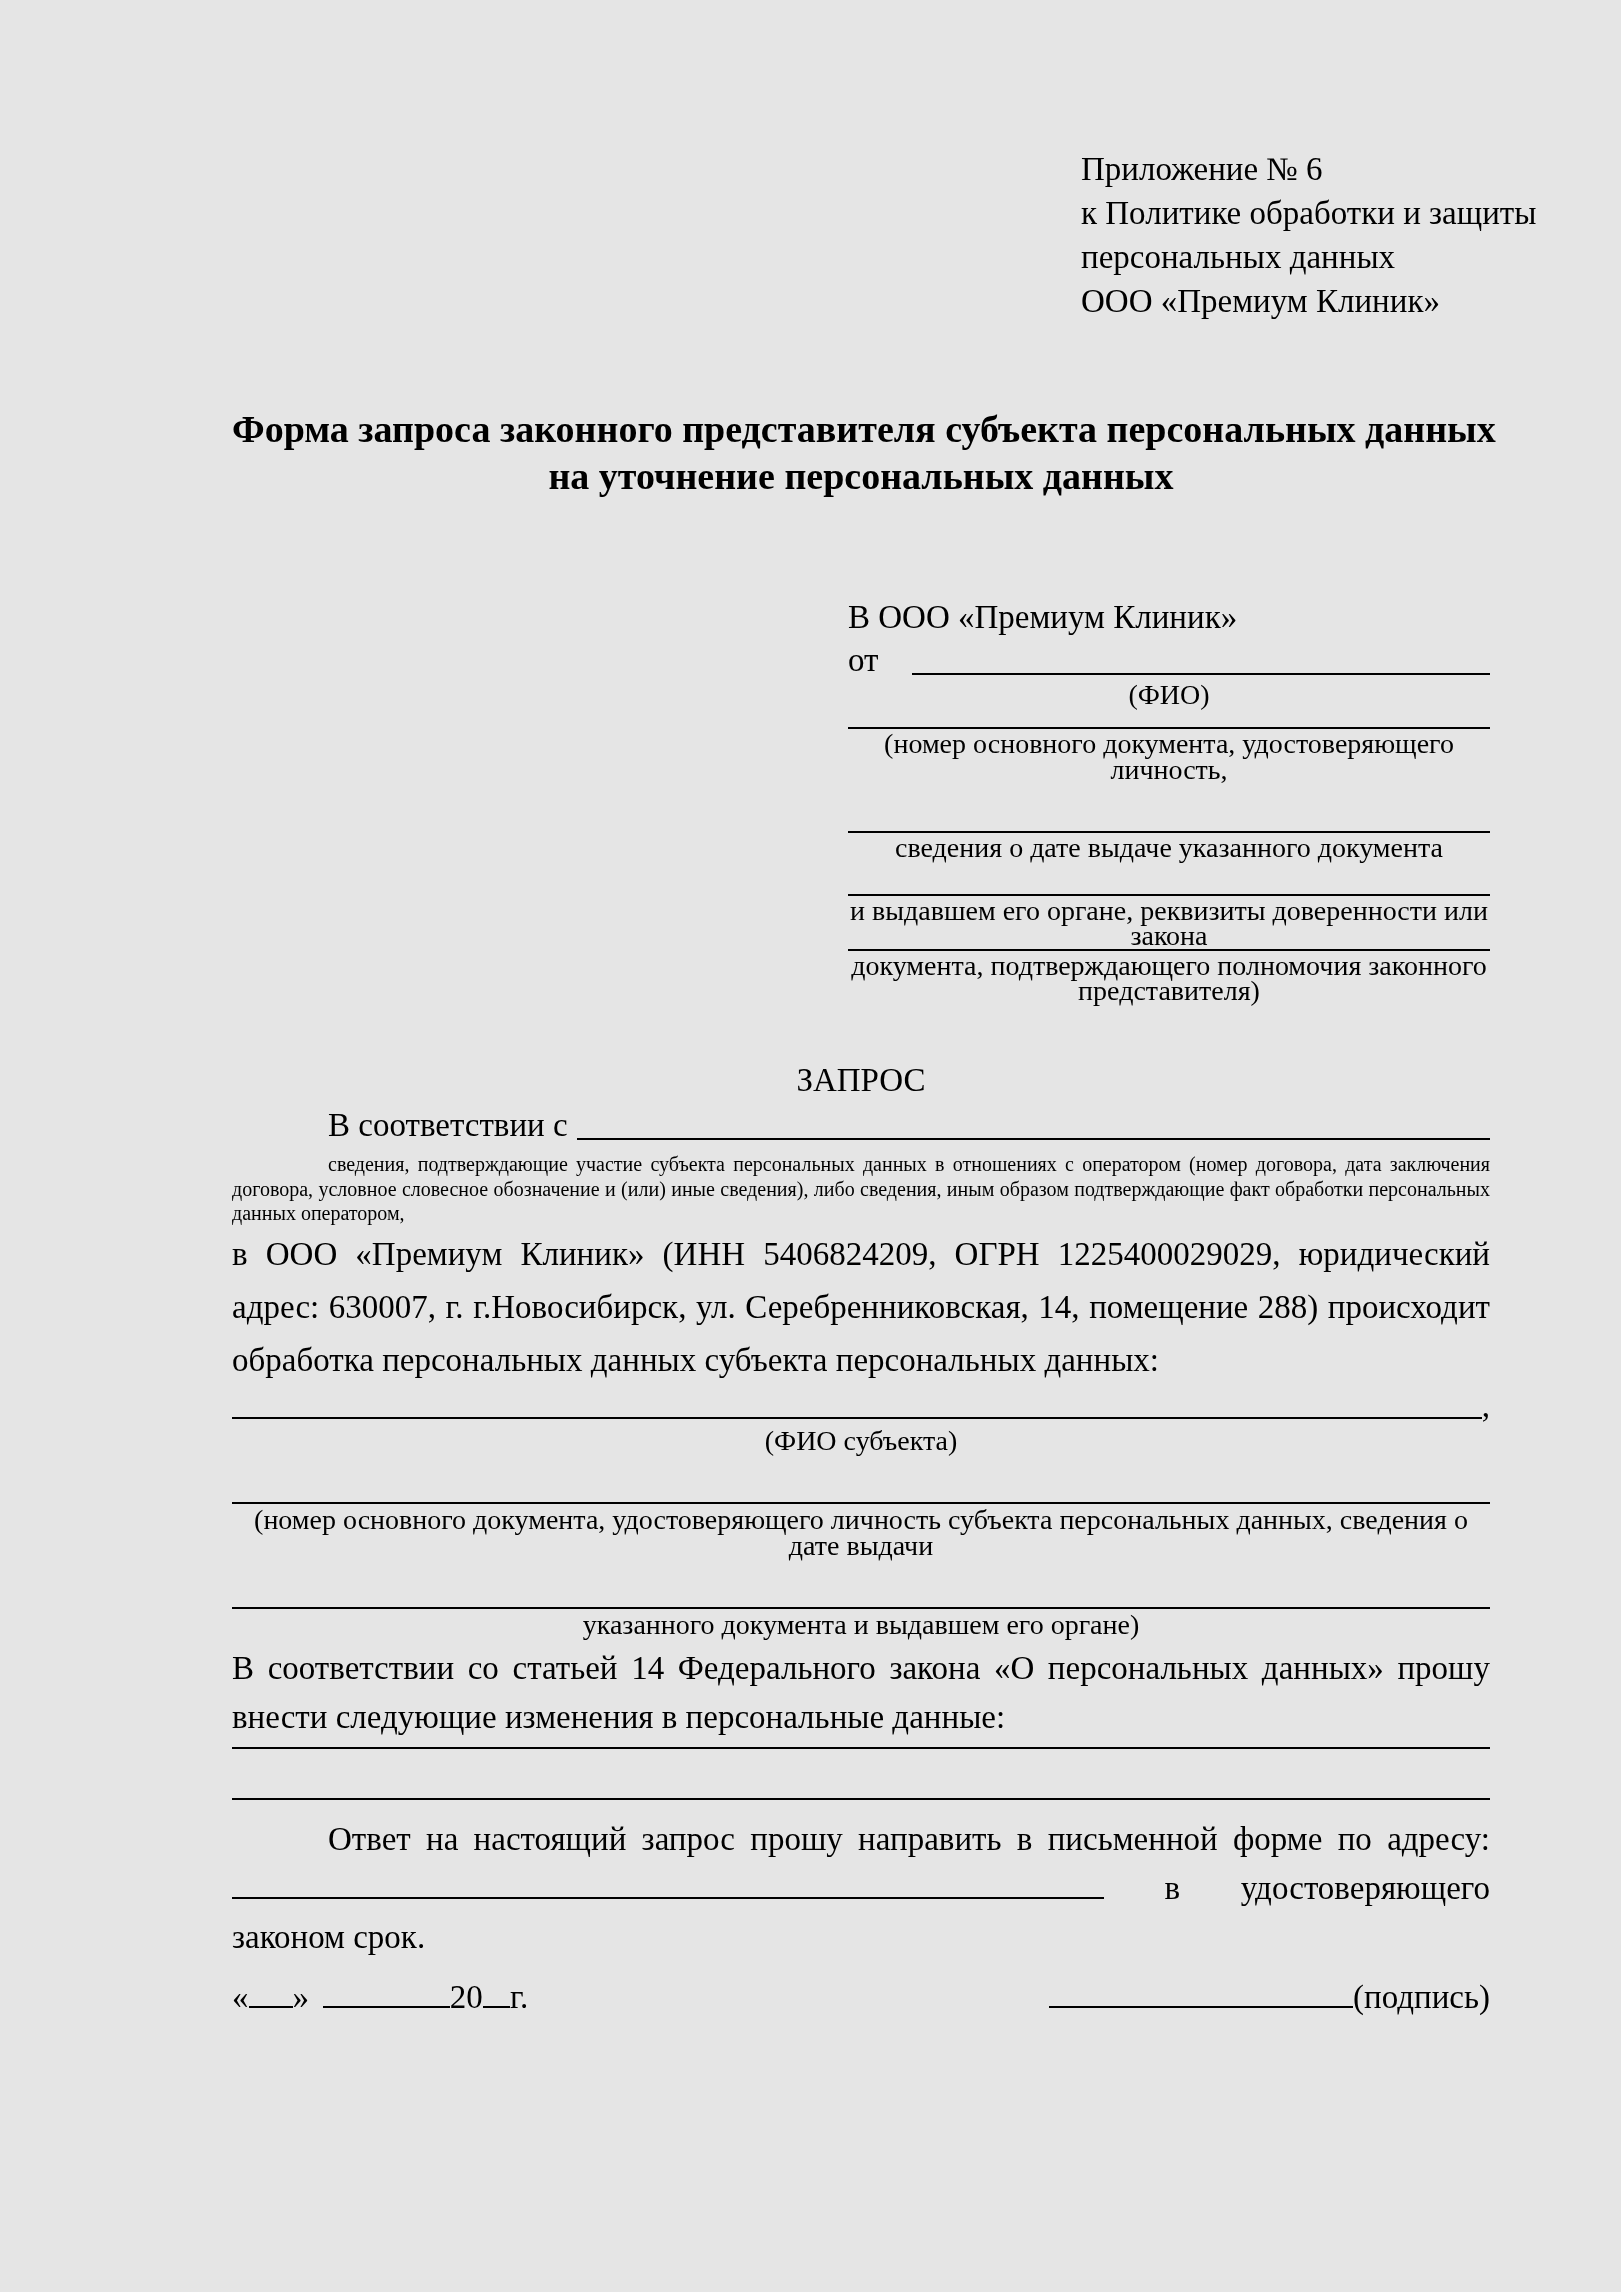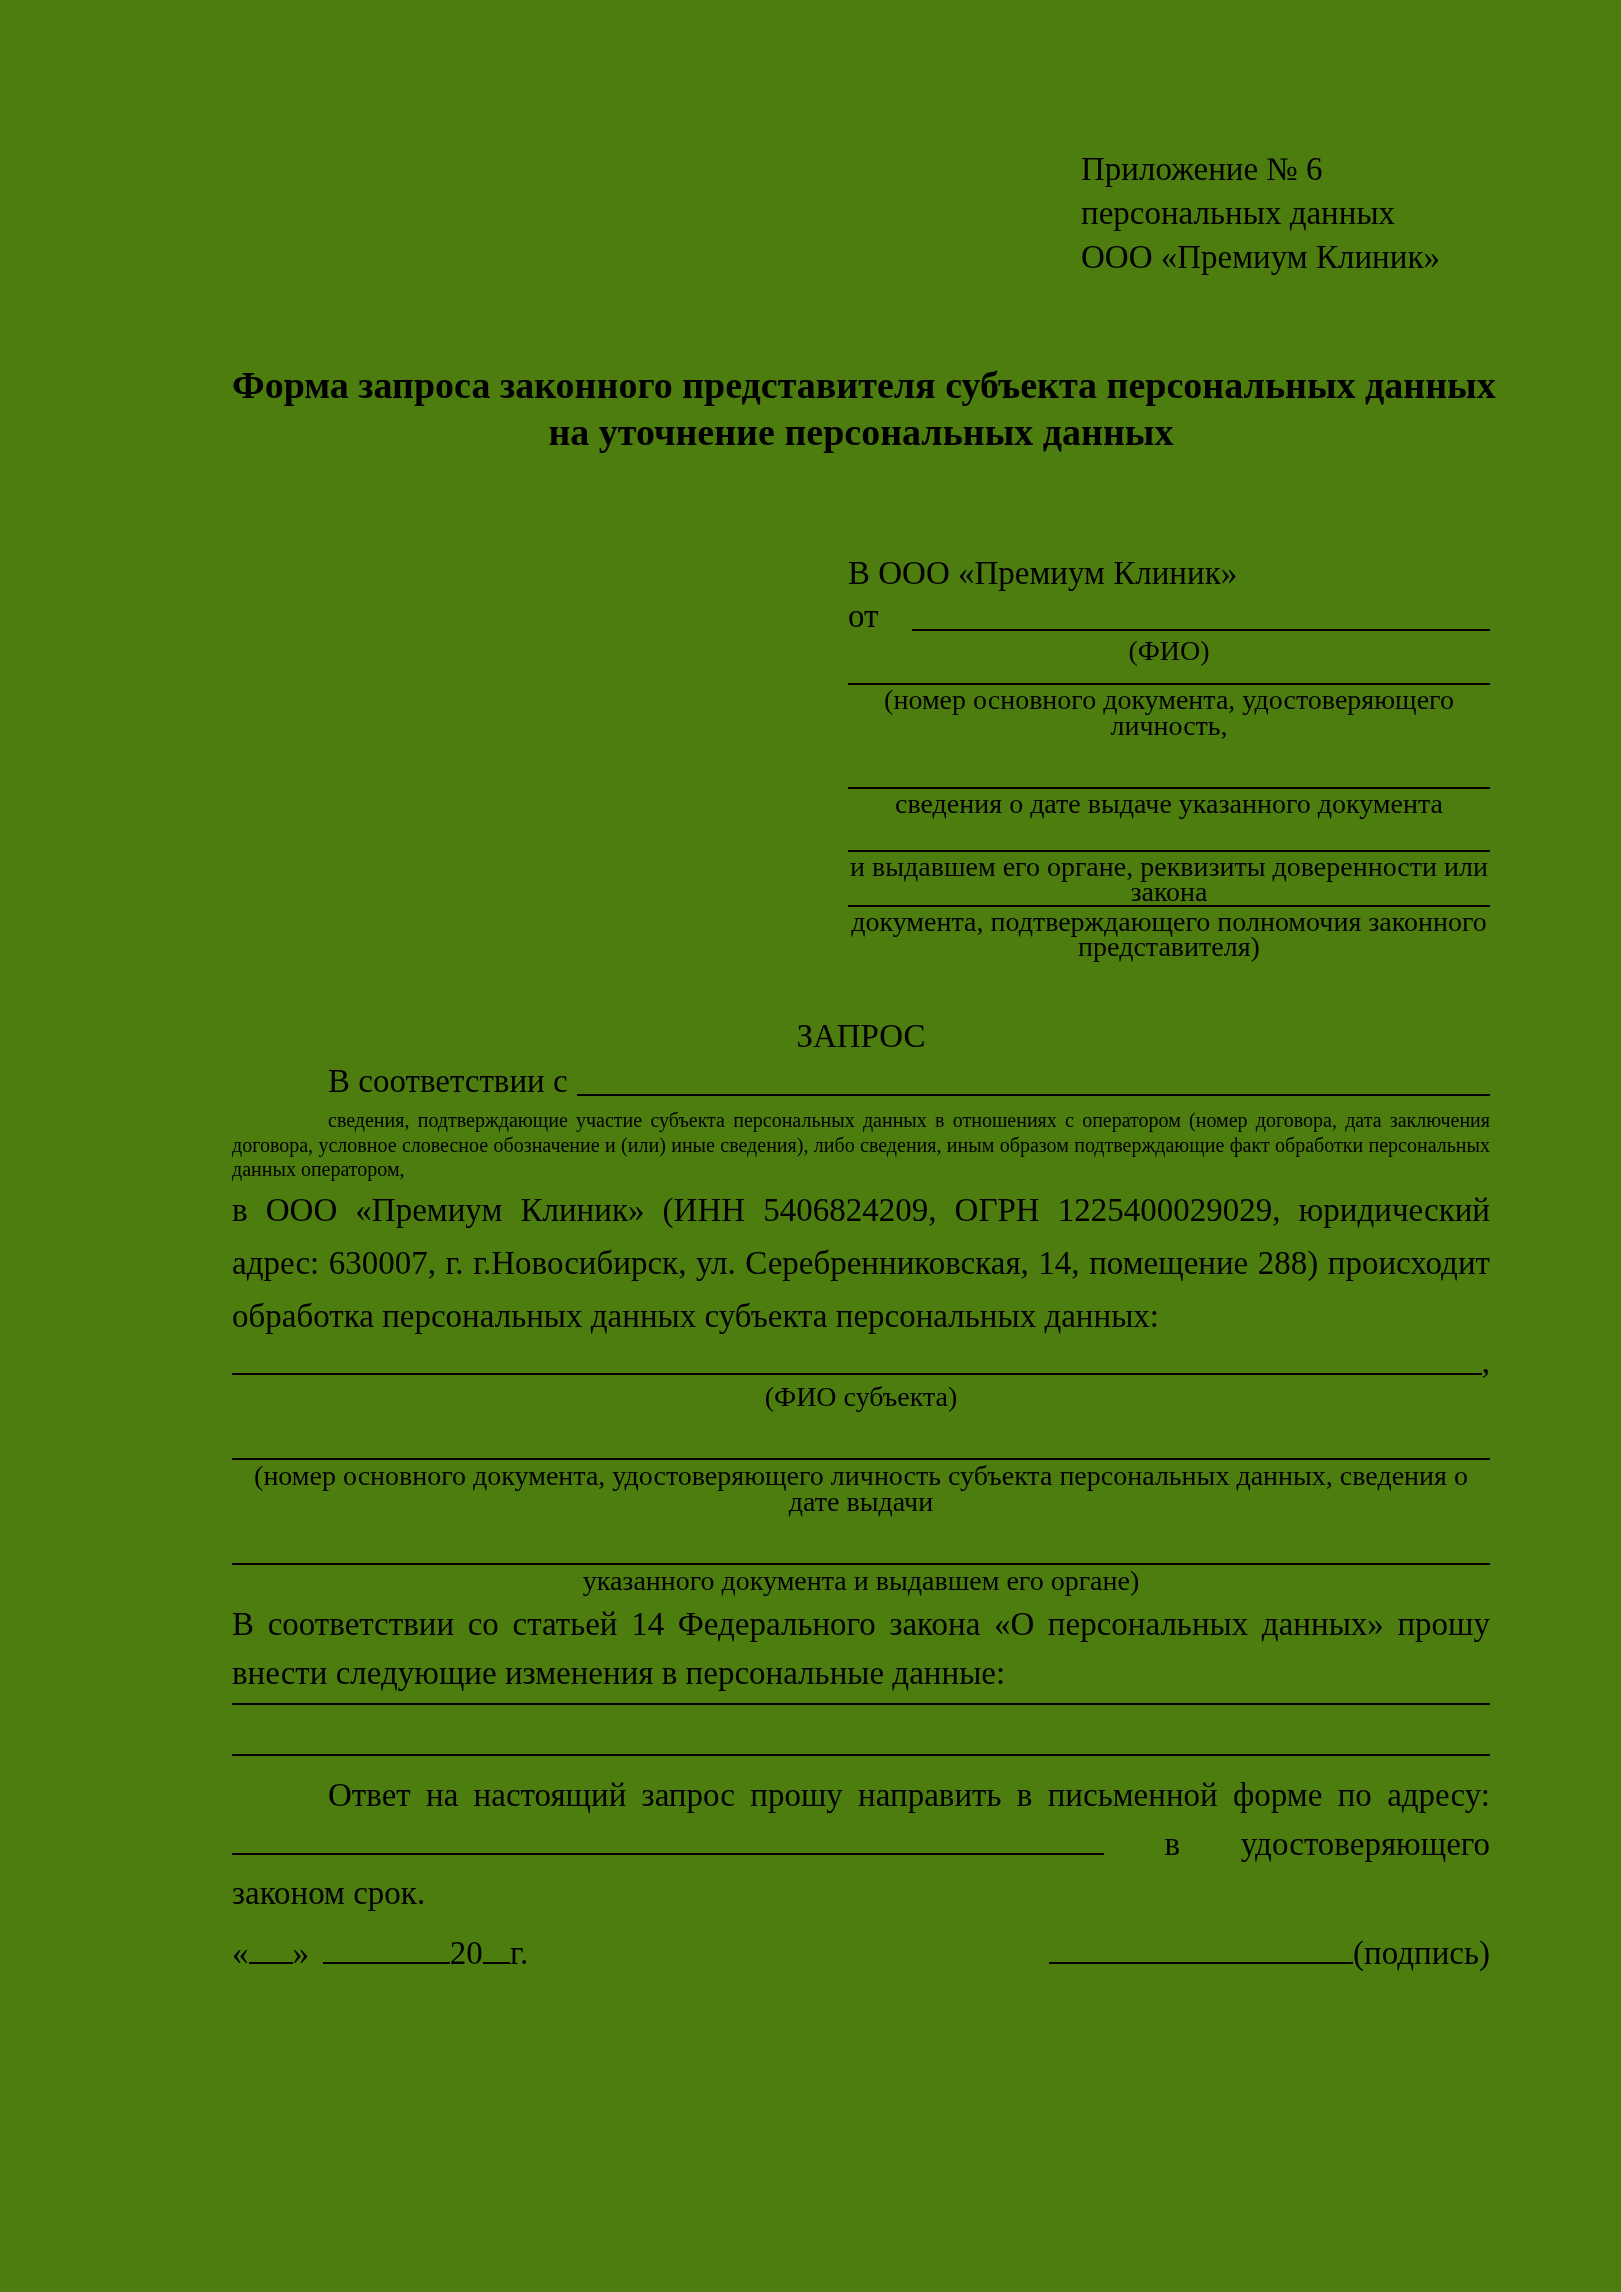--- a/index.html
+++ b/index.html
@@ -1,21 +1,21 @@
 <!DOCTYPE html>
 <html><head>
 <meta charset="utf-8">
 <style>
   html, body { margin: 0; padding: 0; background: #ffffff; }
   .page {
     position: relative;
     width: 1621px;
     height: 2293px;
     box-sizing: border-box;
-    background: #4d7c0f;
+    background: #e5e5e5;
     color: #000000;
     font-family: "Liberation Serif", "DejaVu Serif", serif;
     font-size: 33px;
     line-height: 43px;
     padding: 147px 131px 0 232px;
     overflow: hidden;
   }
 
   
   .annex { margin-left: 849px; line-height: 44px; white-space: nowrap; }
@@ -92,20 +92,21 @@
   .gap14 { display: inline-block; width: 13.7px; }
   .date-left, .sign-right { white-space: nowrap; }
 </style>
 </head>
 <body>
 
 <div class="page">
 
   <div class="annex">
     <div>Приложение № 6</div>
+    <div>к Политике обработки и защиты</div>
     <div>персональных данных</div>
     <div>ООО «Премиум Клиник»</div>
   </div>
 
   <div class="title">
     <div>Форма запроса законного представителя субъекта персональных данных</div>
     <div>на уточнение персональных данных</div>
   </div>
 
   <div class="addressee">

